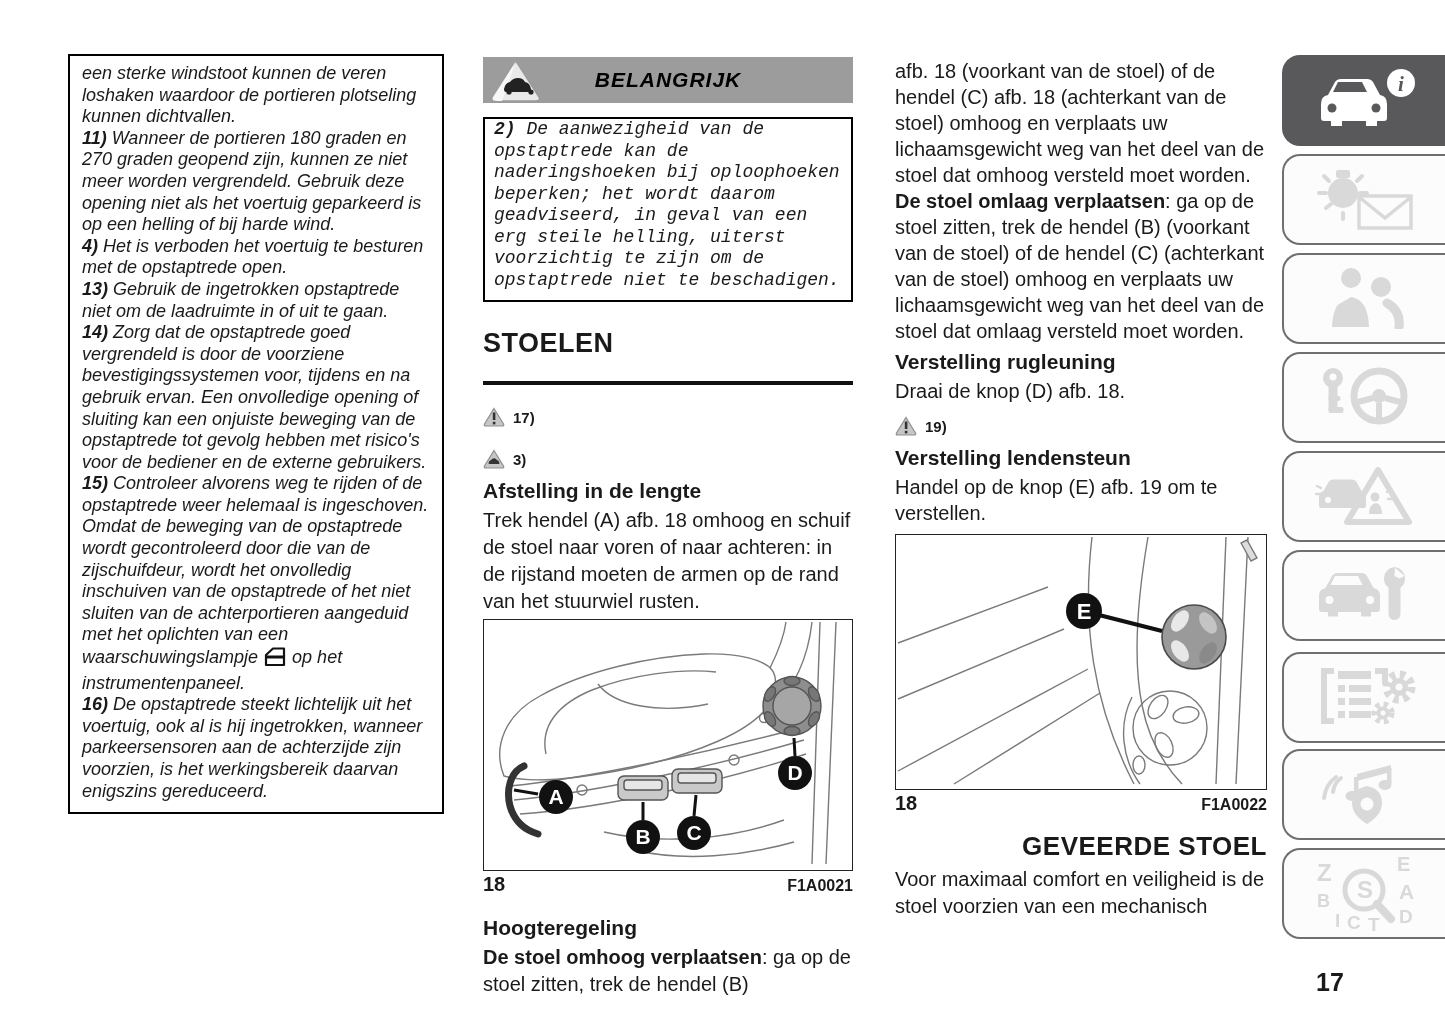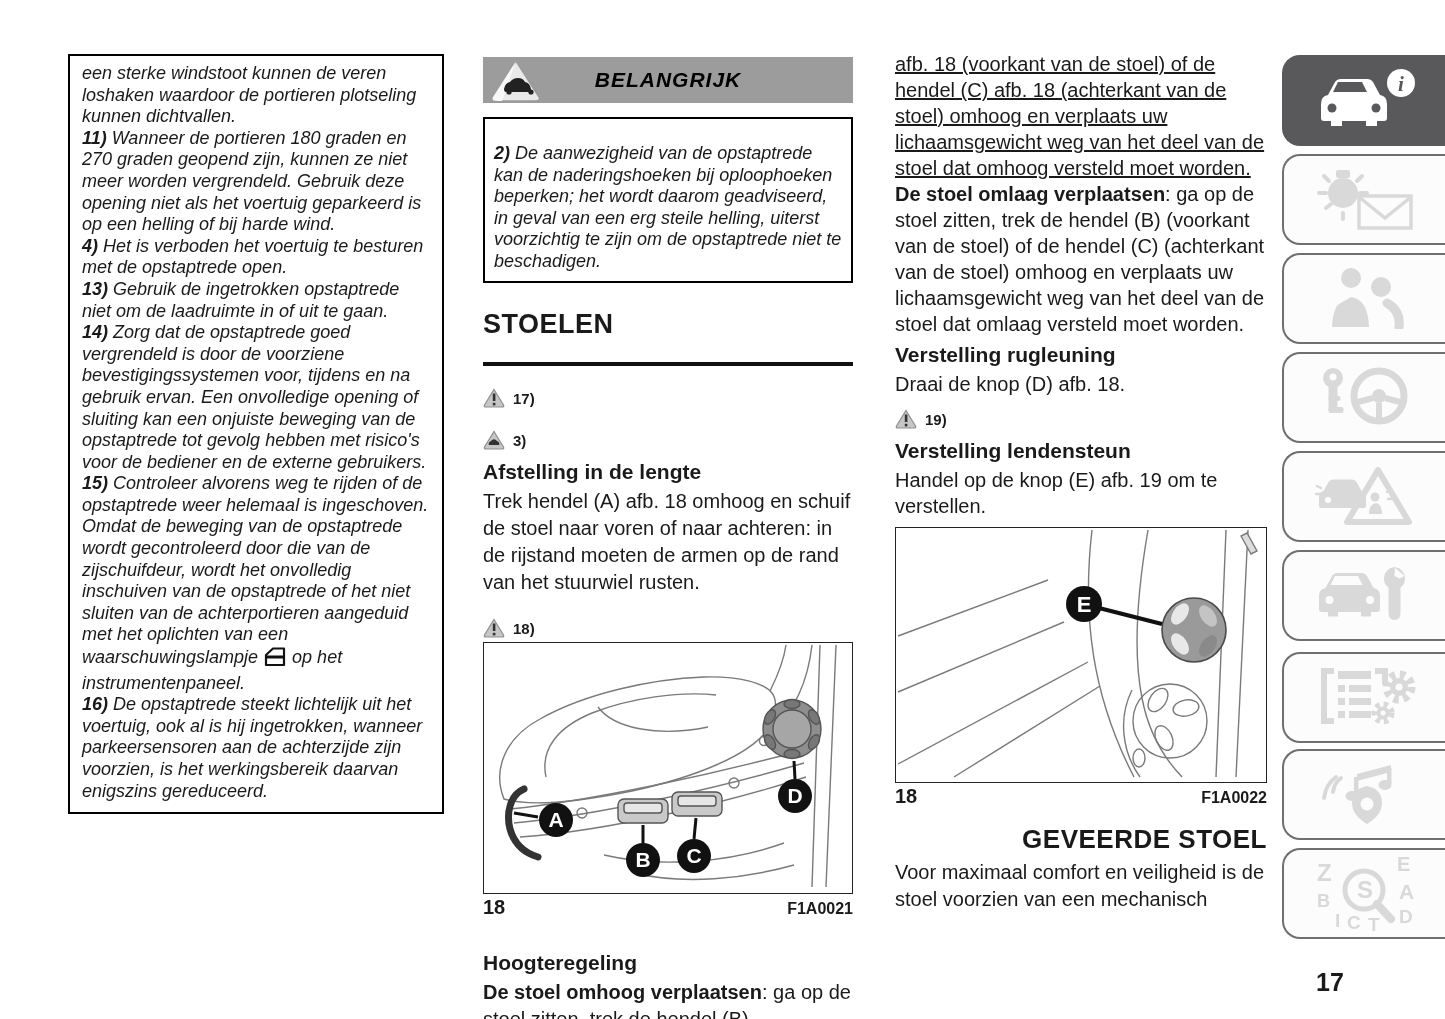--- a/index.html
+++ b/index.html
@@ -16,22 +16,22 @@
   
   .col-mid{position:absolute;left:483px;top:54px;width:370px;}
   .col-right{position:absolute;left:895px;top:50px;width:372px;}
 
   .important-bar{position:relative;height:46px;background:#9c9c9c;margin-top:3px;
                  display:flex;align-items:center;justify-content:center;}
   .important-bar .bar-title{color:#000000;font-weight:bold;font-style:italic;
                             font-size:21px;letter-spacing:1px;}
   .tri-badge{position:absolute;left:7px;top:2px;}
 
-  .note-box{border:2.5px solid #000;margin-top:14px;padding:24px 9px 9px;
-            font-style:italic;font-size:18px;line-height:21.5px;}
+  .note-box{border:2.5px solid #000;margin-top:14px;padding:0 9px 9px;
+            font-style:italic;font-size:18px;line-height:21.5px;font-family:Liberation Mono, monospace;}
 
   .section-title{font-size:27px;font-weight:bold;letter-spacing:.5px;
                  margin:26px 0 0;padding-bottom:22px;border-bottom:4px solid #111;}
   .section-title2{font-size:26px;font-weight:bold;letter-spacing:.5px;margin:16px 0 0;text-align:right;}
 
   .warn-row{display:flex;align-items:center;gap:8px;margin-top:22px;
             font-weight:bold;font-size:15px;}
   .warn-row:first-of-type{margin-top:12px;}
   .warn-row .wicon{flex:0 0 auto;display:inline-flex;}
 
@@ -114,30 +114,20 @@
             <path d="M5.5,14 q.5,-2.5 2.5,-3 q1.2,-1.8 3,-1.8 q1.8,0 3,1.8 q2,.5 2.5,3 q0,1 -1,1 h-9 q-1,0 -1,-1 Z"></path>
           </g>
         </svg>
     </span>
     <span>3)</span>
   </div>
 
   <h2 class="sub-title">Afstelling in de lengte</h2>
   <p class="body-text">Trek hendel (A) afb. 18 omhoog en schuif de stoel naar voren of naar achteren: in de rijstand moeten de armen op de rand van het stuurwiel rusten.</p>
 
-  <div class="warn-row">
-    <span class="wicon">
-      <svg width="22" height="20" viewBox="0 0 22 20">
-          <path d="M11,1.5 L20.5,17 Q21.5,19 18.8,19 L3.2,19 Q.5,19 1.5,17 Z" fill="#c6c6c6" stroke="#8f8f8f" stroke-width="1.2"></path>
-          <rect x="9.8" y="5.5" width="2.6" height="7.5" fill="#333"></rect>
-          <rect x="9.8" y="14.8" width="2.6" height="2.6" fill="#333"></rect>
-        </svg>
-    </span>
-    <span>18)</span>
-  </div>
 
   <div class="figure">
     <svg width="366" height="246" viewBox="0 0 366 246">
       <g fill="none" stroke="#7a7a7a" stroke-width="1.4">
         <path d="M20,156 C8,126 22,94 56,76 C102,50 168,36 220,34 C256,33 280,40 288,50 C294,58 292,74 284,86 C266,112 212,134 148,148 C98,158 46,164 20,156 Z"></path>
         <path d="M62,134 C56,106 74,84 108,70 C146,55 196,48 232,52"></path>
         <path d="M114,64 C130,86 176,94 224,84"></path>
         <path d="M286,48 C294,32 300,16 302,2"></path>
         <path d="M288,86 C310,70 324,38 328,2"></path>
         <path d="M336,2 L328,244"></path>
@@ -184,26 +174,26 @@
         <circle cx="311" cy="153" r="17" fill="#111"></circle>
           <text x="311" y="160">D</text>
       </g>
     </svg>
   </div>
   <div class="fig-caption">
     <span class="fig-num">18</span>
     <span class="fig-code">F1A0021</span>
   </div>
 
-  <h2 class="sub-title" style="margin-top:32px;">Hoogteregeling</h2>
+  <h2 class="sub-title" style="margin-top:20px;">Hoogteregeling</h2>
   <p class="body-text"><b>De stoel omhoog verplaatsen</b><span>: ga op de stoel zitten, trek de hendel (B)</span></p>
 </div>
 
 <div class="col-right">
-  <p class="body-text tight" style="margin-top:1px;text-decoration:underline;">afb. 18 (voorkant van de stoel) of de hendel (C) afb. 18 (achterkant van de stoel) omhoog en verplaats uw lichaamsgewicht weg van het deel van de stoel dat omhoog versteld moet worden.</p>
+  <p class="body-text tight" style="margin-top:8px;">afb. 18 (voorkant van de stoel) of de hendel (C) afb. 18 (achterkant van de stoel) omhoog en verplaats uw lichaamsgewicht weg van het deel van de stoel dat omhoog versteld moet worden.</p>
   <p class="body-text tight" style="margin-top:0;"><b>De stoel omlaag verplaatsen</b><span>: ga op de stoel zitten, trek de hendel (B) (voorkant van de stoel) of de hendel (C) (achterkant van de stoel) omhoog en verplaats uw lichaamsgewicht weg van het deel van de stoel dat omlaag versteld moet worden.</span></p>
 
   <h2 class="sub-title" style="margin-top:6px;">Verstelling rugleuning</h2>
   <p class="body-text tight">Draai de knop (D) afb. 18.</p>
 
   <div class="warn-row">
     <span class="wicon">
       <svg width="22" height="20" viewBox="0 0 22 20">
           <path d="M11,1.5 L20.5,17 Q21.5,19 18.8,19 L3.2,19 Q.5,19 1.5,17 Z" fill="#c6c6c6" stroke="#8f8f8f" stroke-width="1.2"></path>
           <rect x="9.8" y="5.5" width="2.6" height="7.5" fill="#333"></rect>

